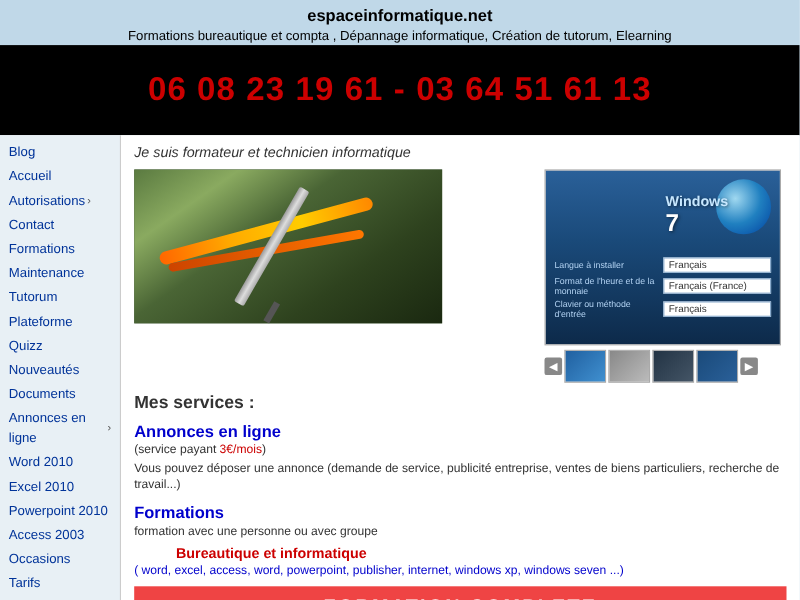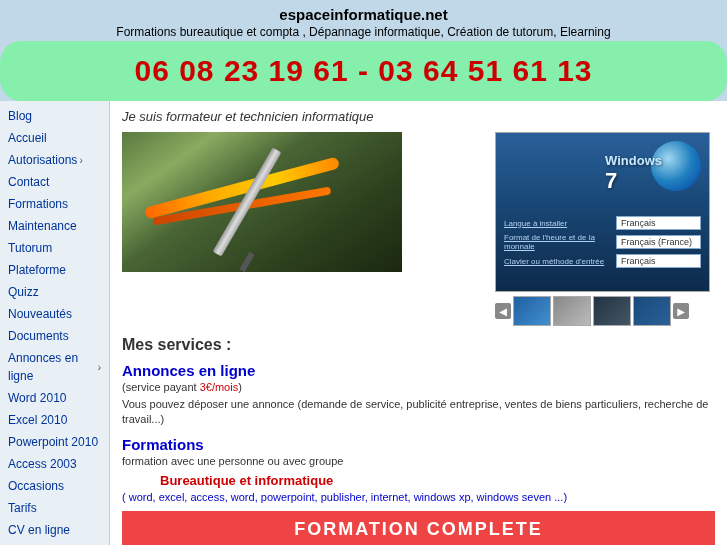--- a/index.html
+++ b/index.html
@@ -22,24 +22,23 @@
       font-size: 15px;
       font-weight: bold;
       color: #000;
     }
     .site-tagline {
       font-size: 12px;
       color: #000;
       margin-top: 2px;
     }
     .phone-bar {
-      background: #86efac;
+      background: #000000;
       text-align: center;
-      padding: 13px 4px;
-      border-radius: 21px;
+      padding: 24px 4px;
     }
     .phone-number {
       font-size: 30px;
       font-weight: bold;
       color: #cc0000;
       letter-spacing: 1px;
     }
 
     
     .main-layout {
@@ -139,24 +138,23 @@
       right: 8px;
     }
     .win7-field-row {
       display: flex;
       align-items: center;
       margin-bottom: 3px;
       font-size: 9px;
     }
     .win7-field-label {
       color: #b0d0f0;
-      width: 112px;
+      width: 99px;
       flex-shrink: 0;
       font-size: 8px;
-      text-decoration: underline;
     }
     .win7-field-value {
       background: white;
       color: #333;
       font-size: 9px;
       padding: 1px 4px;
       flex: 1;
       border: 1px solid #88aacc;
     }
 

